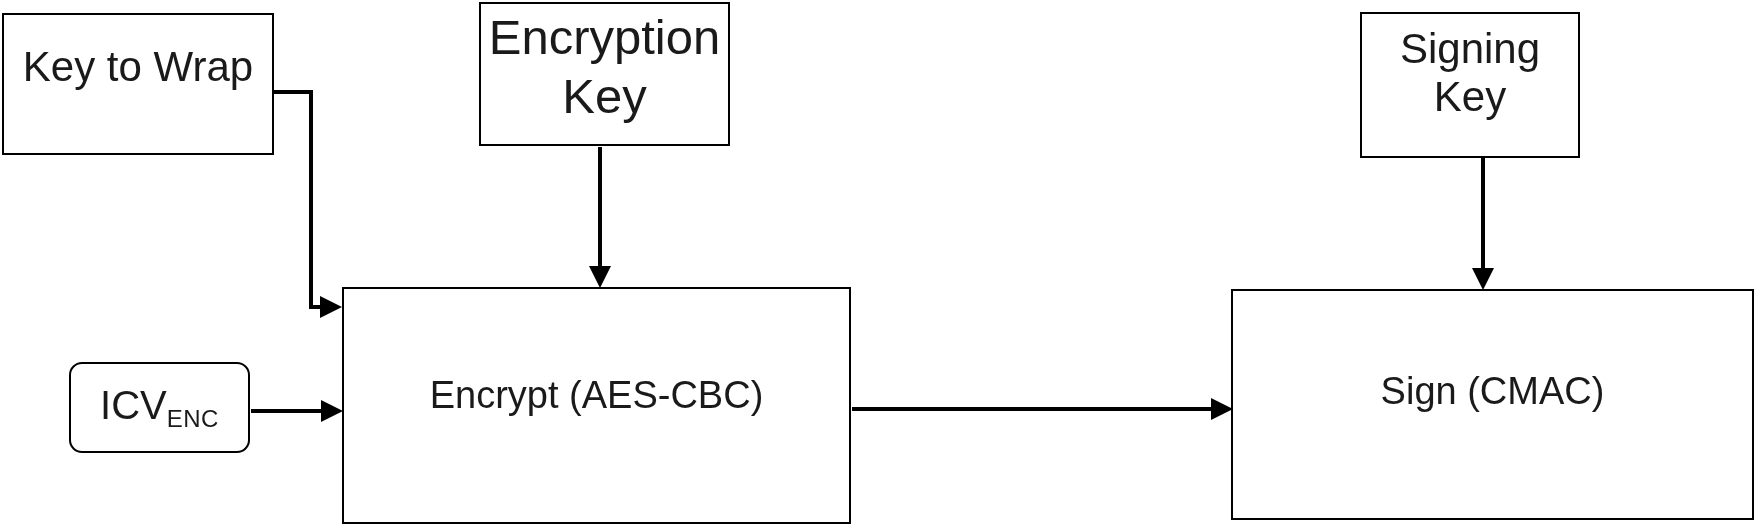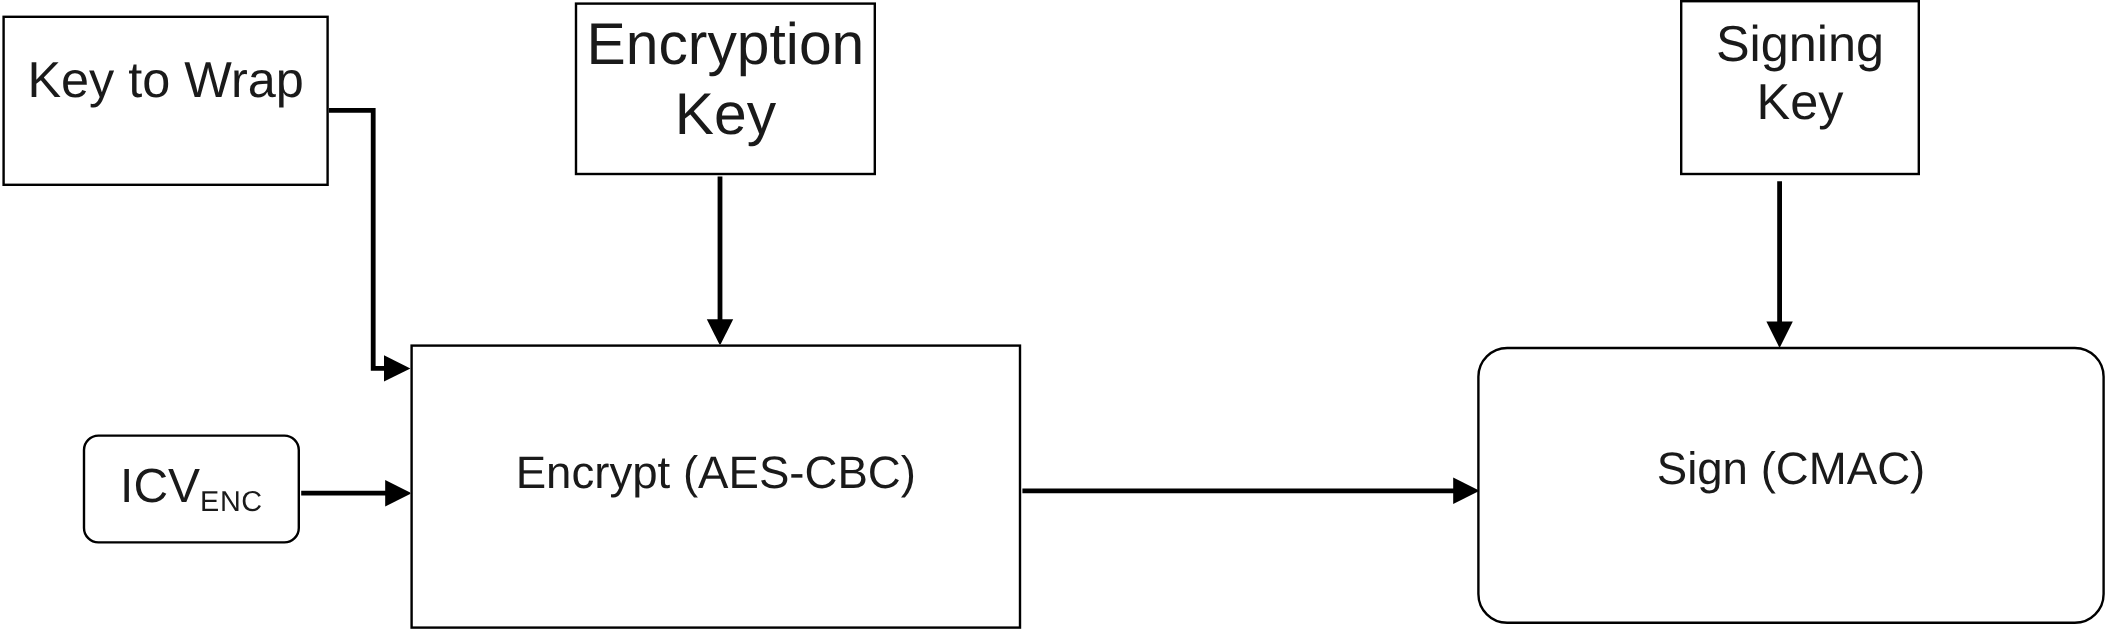--- a/index.html
+++ b/index.html
@@ -36,40 +36,40 @@
   }
   .node-key-to-wrap {
     left: 2px; top: 13px; width: 272px; height: 142px;
     font-size: 42px; padding-bottom: 34px;
   }
   .node-encryption-key {
     left: 479px; top: 2px; width: 251px; height: 144px;
     font-size: 49px; line-height: 1.2; padding: 0 20px 14px 20px;
   }
   .node-signing-key {
-    left: 1360px; top: 0; width: 200px; height: 146px;
-    font-size: 42px; padding-bottom: 24px; margin-left: 40px;
+    left: 1360px; top: 12px; width: 220px; height: 146px;
+    font-size: 42px; padding-bottom: 24px;
   }
   .node-icv {
     left: 69px; top: 362px; width: 181px; height: 91px;
     font-size: 40px; padding-bottom: 4px; border-radius: 13px;
   }
   .node-icv sub {
     font-size: 24px;
     line-height: 0;
     vertical-align: -8px;
     letter-spacing: 0.5px;
   }
   .node-encrypt {
     left: 342px; top: 287px; width: 509px; height: 237px;
     font-size: 38px; padding-bottom: 20px;
   }
   .node-sign {
     left: 1231px; top: 289px; width: 523px; height: 231px;
-    font-size: 38px; padding-bottom: 26px; border-radius: 25px;
+    font-size: 38px; padding-bottom: 26px;
   }
 </style>
 </head>
 <body>
 
 <div class="canvas">
 
   <svg class="connectors" viewBox="0 0 1758 529" xmlns="http://www.w3.org/2000/svg">
 
     <g>

